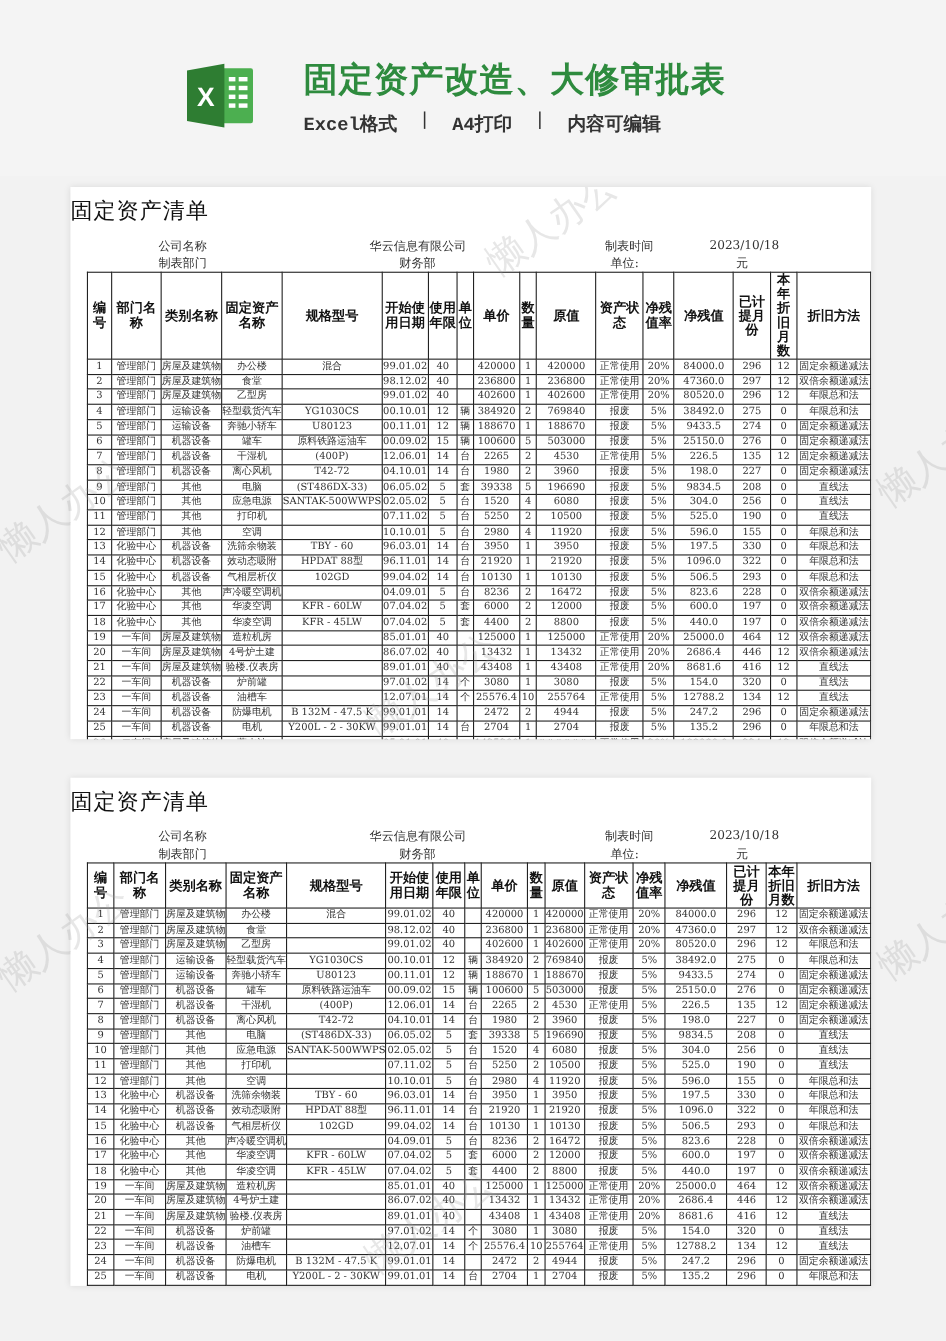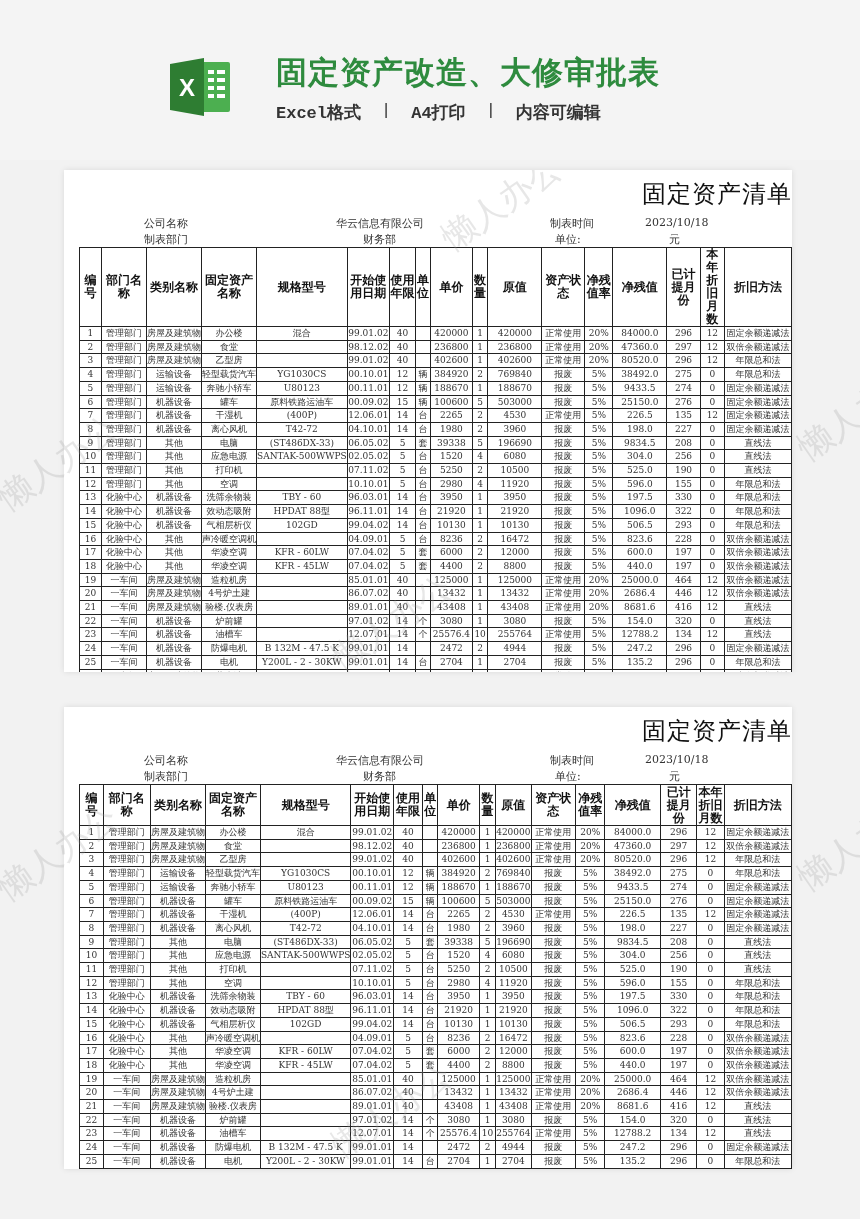--- a/index.html
+++ b/index.html
@@ -21,22 +21,22 @@
   .banner-sub .sep { margin: 0 20px; font-weight: normal; }
 
   .sheet {
     position: absolute; left: 64px; width: 728px; background: #ffffff;
     box-shadow: 0 0 6px rgba(0,0,0,0.10);
     font-family: "DejaVu Serif", "Liberation Serif", serif; overflow: hidden;
   }
   .sheet1 { top: 170px; height: 502px; }
   .sheet2 { top: 707px; height: 462px; }
   .sheet-title {
-    position: absolute; left: 0; width: 100%; top: 8px; text-align: right;
-    font-size: 24px; color: #111; letter-spacing: 1px;
+    position: absolute; left: 0; width: 100%; top: 8px; text-align: left;
+    font-size: 20px; color: #111; letter-spacing: 1px;
   }
   .meta { position: absolute; font-size: 11px; color: #333; white-space: nowrap; text-align: center; }
 
   table.grid {
     position: absolute; left: 15px; top: 77px; border-collapse: collapse;
     table-layout: fixed; font-size: 9px; color: #333;
   }
   table.grid th, table.grid td {
     border: 1px solid #222; padding: 0; text-align: center; white-space: nowrap;
     overflow: hidden; line-height: 12.7px; height: 12.7px;

